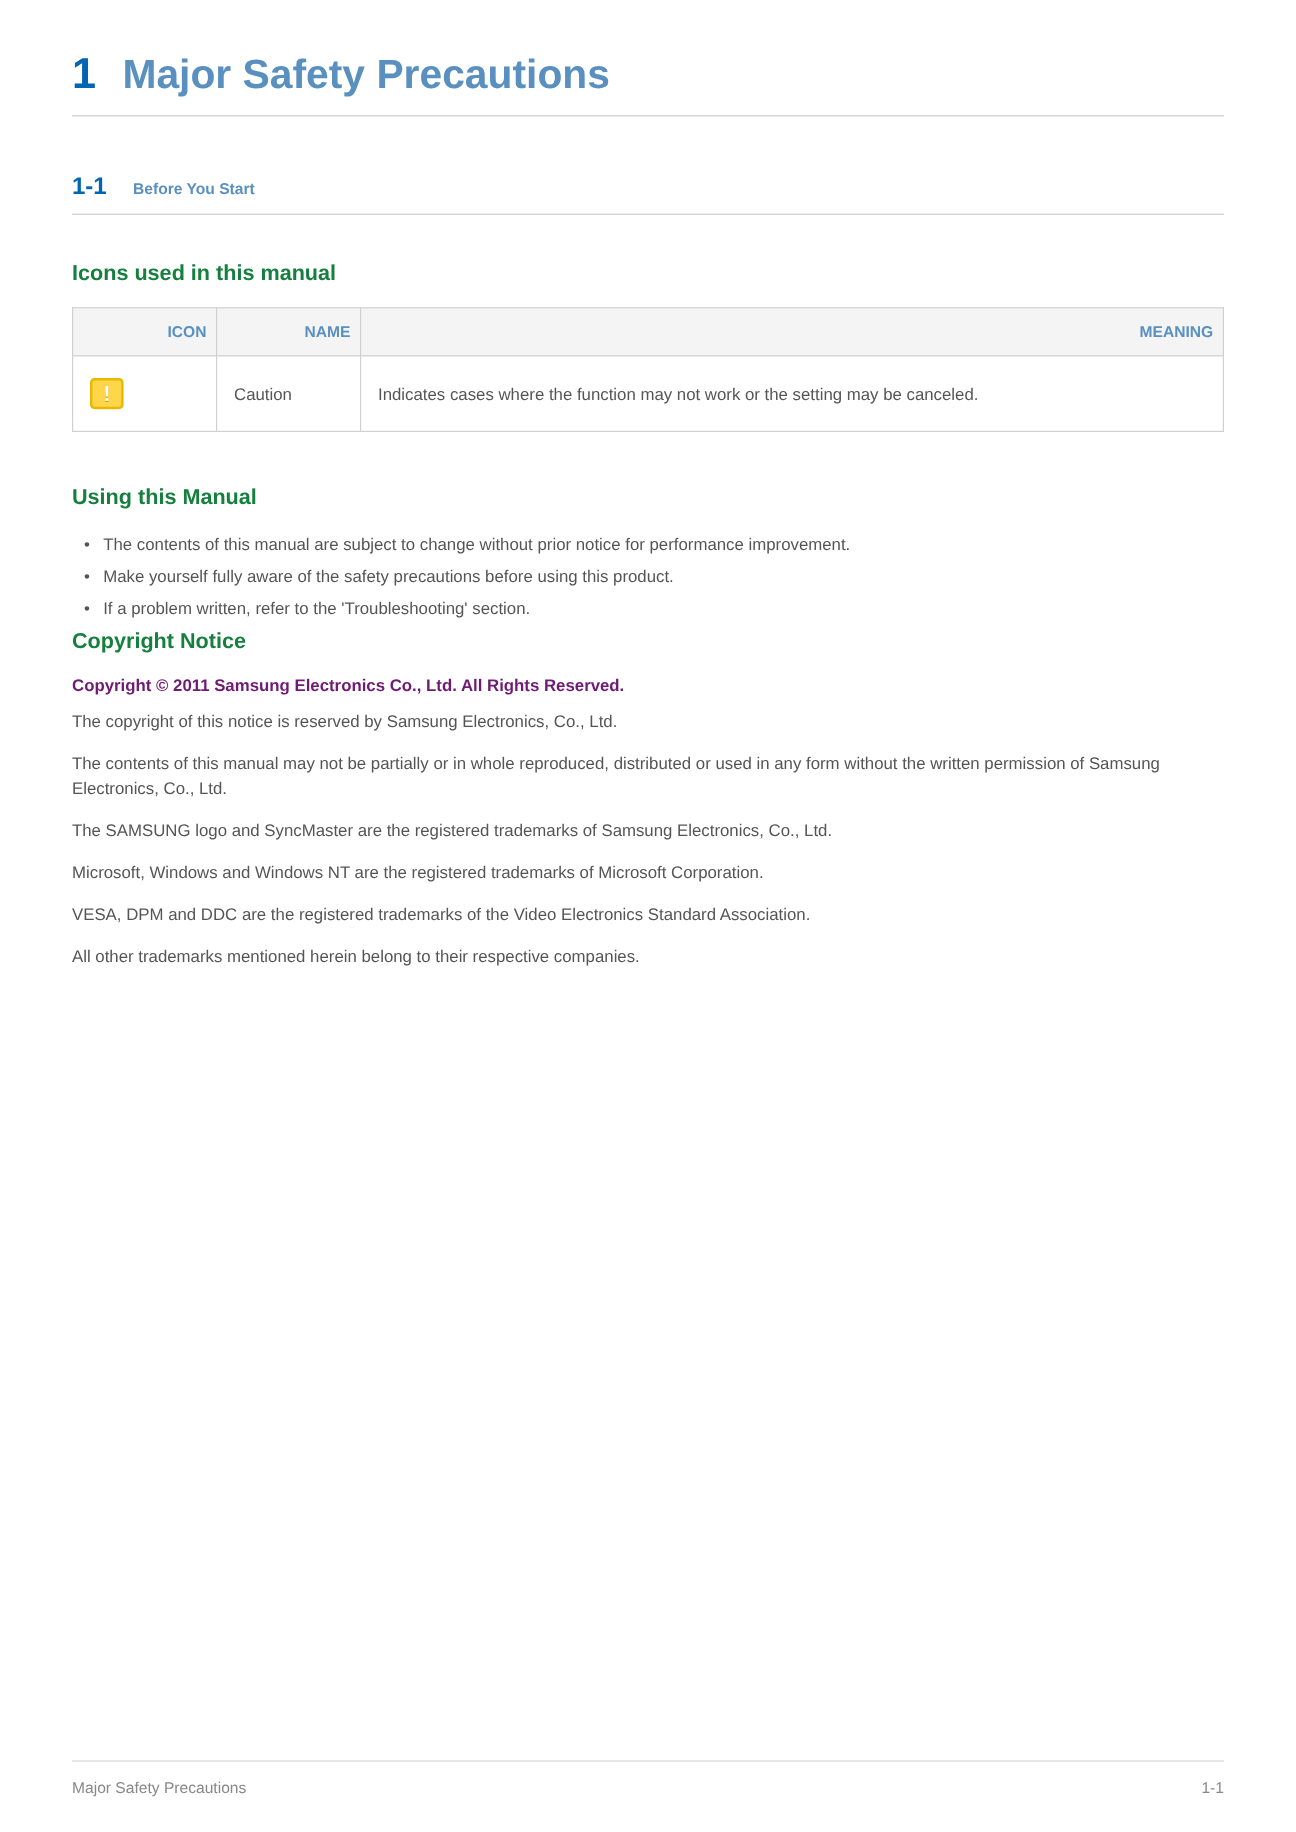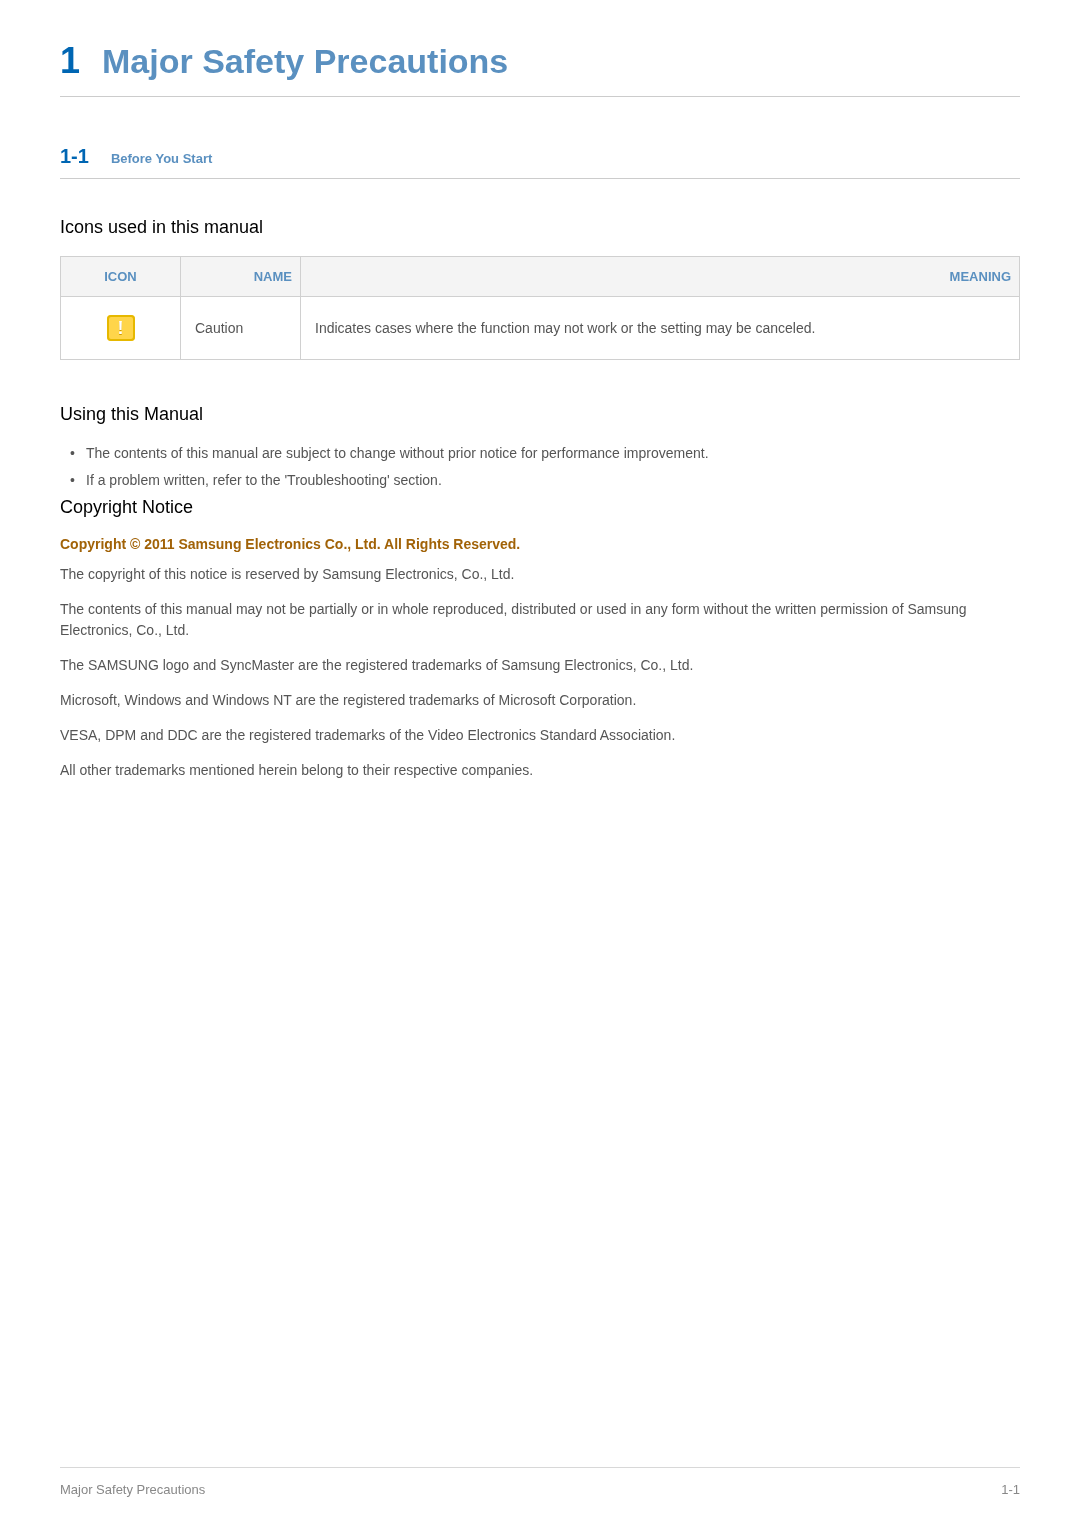--- a/index.html
+++ b/index.html
@@ -47,22 +47,22 @@
       color: #0066b3;
       margin-right: 22px;
     }
     .section-title {
       font-size: 13px;
       font-weight: bold;
       color: #5a90c0;
     }
     .subsection-title {
       font-size: 18px;
-      font-weight: normal;
-      color: #000000;
+      font-weight: bold;
+      color: #15803d;
       margin-bottom: 18px;
     }
     .icon-table {
       width: 100%;
       border-collapse: collapse;
       margin-bottom: 44px;
     }
     .icon-table th {
       background: #f4f4f4;
       color: #5a90c0;
@@ -74,21 +74,20 @@
     }
     .icon-table td {
       border: 1px solid #d0d0d0;
       padding: 18px 14px;
       font-size: 14px;
       color: #555555;
       vertical-align: middle;
     }
     .icon-table .col-icon {
       width: 120px;
-      text-align: center;
       margin-left: 40px;
     }
     .icon-table .col-name {
       width: 120px;
     }
     .icon-caution {
       display: inline-flex;
       width: 28px;
       height: 26px;
       background: #ffd54a;
@@ -130,21 +129,21 @@
     }
     .bullet-list li::before {
       content: "•";
       position: absolute;
       left: 10px;
       color: #555555;
     }
     .copyright-bold {
       font-size: 14px;
       font-weight: bold;
-      color: #a16207;
+      color: #701a75;
       margin-bottom: 12px;
     }
     .paragraph {
       font-size: 14px;
       color: #555555;
       line-height: 1.5;
       margin-bottom: 14px;
     }
     .footer {
       position: absolute;
@@ -191,20 +190,21 @@
       </td>
       <td class="col-name">Caution</td>
       <td>Indicates cases where the function may not work or the setting may be canceled.</td>
     </tr>
   </tbody>
 </table>
 
 <div class="subsection-title">Using this Manual</div>
 <ul class="bullet-list">
   <li>The contents of this manual are subject to change without prior notice for performance improvement.</li>
+  <li>Make yourself fully aware of the safety precautions before using this product.</li>
   <li>If a problem written, refer to the 'Troubleshooting' section.</li>
 </ul>
 
 <div class="subsection-title">Copyright Notice</div>
 <div class="copyright-bold">Copyright © 2011 Samsung Electronics Co., Ltd. All Rights Reserved.</div>
 <p class="paragraph">The copyright of this notice is reserved by Samsung Electronics, Co., Ltd.</p>
 <p class="paragraph">The contents of this manual may not be partially or in whole reproduced, distributed or used in any form without the written permission of Samsung Electronics, Co., Ltd.</p>
 <p class="paragraph">The SAMSUNG logo and SyncMaster are the registered trademarks of Samsung Electronics, Co., Ltd.</p>
 <p class="paragraph">Microsoft, Windows and Windows NT are the registered trademarks of Microsoft Corporation.</p>
 <p class="paragraph">VESA, DPM and DDC are the registered trademarks of the Video Electronics Standard Association.</p>

